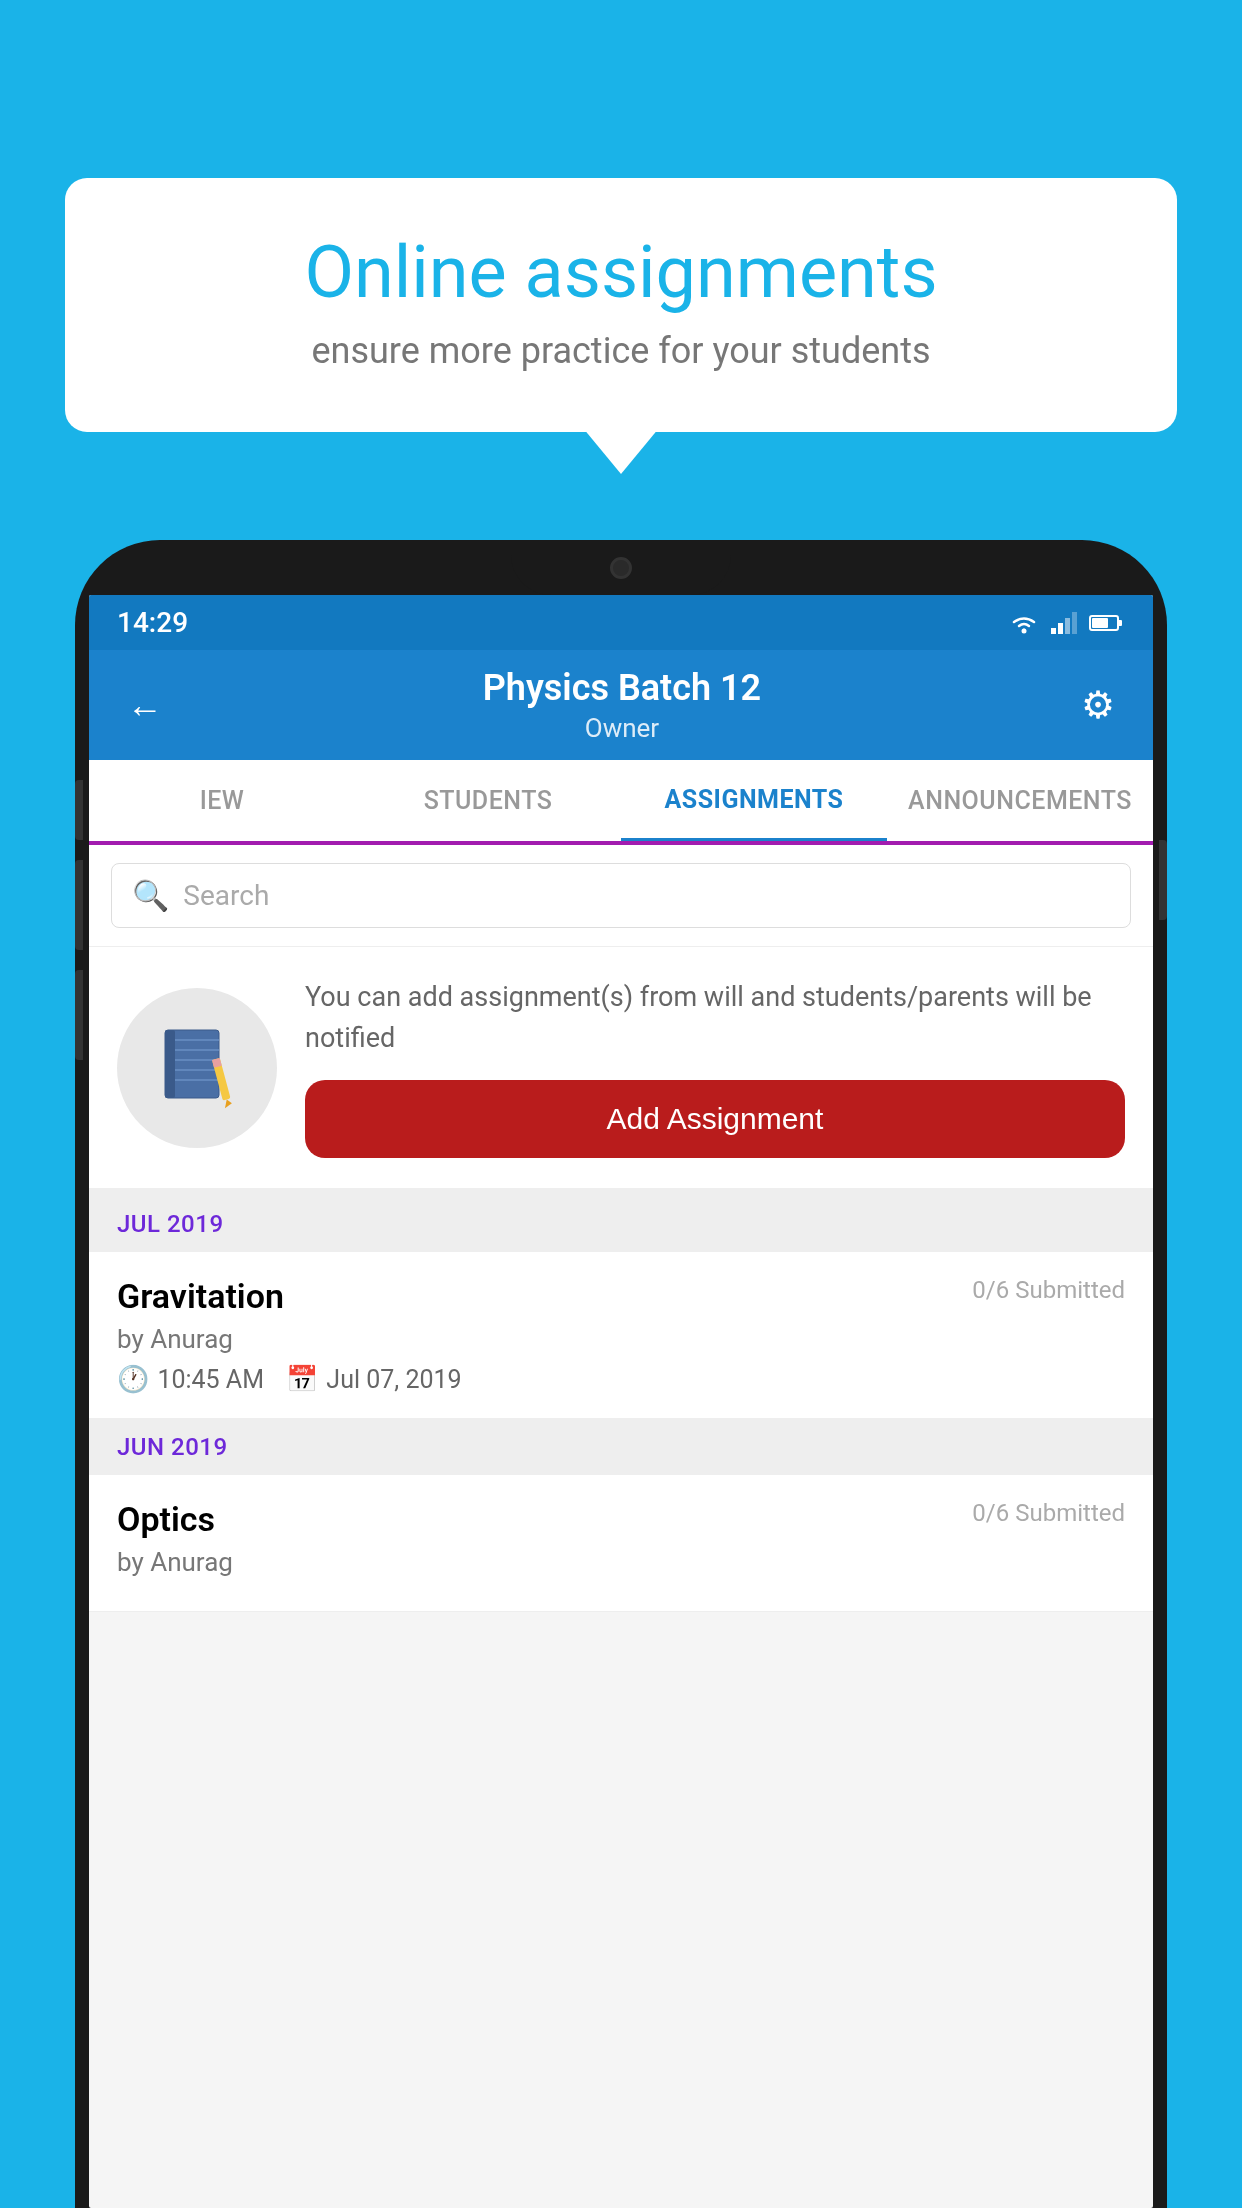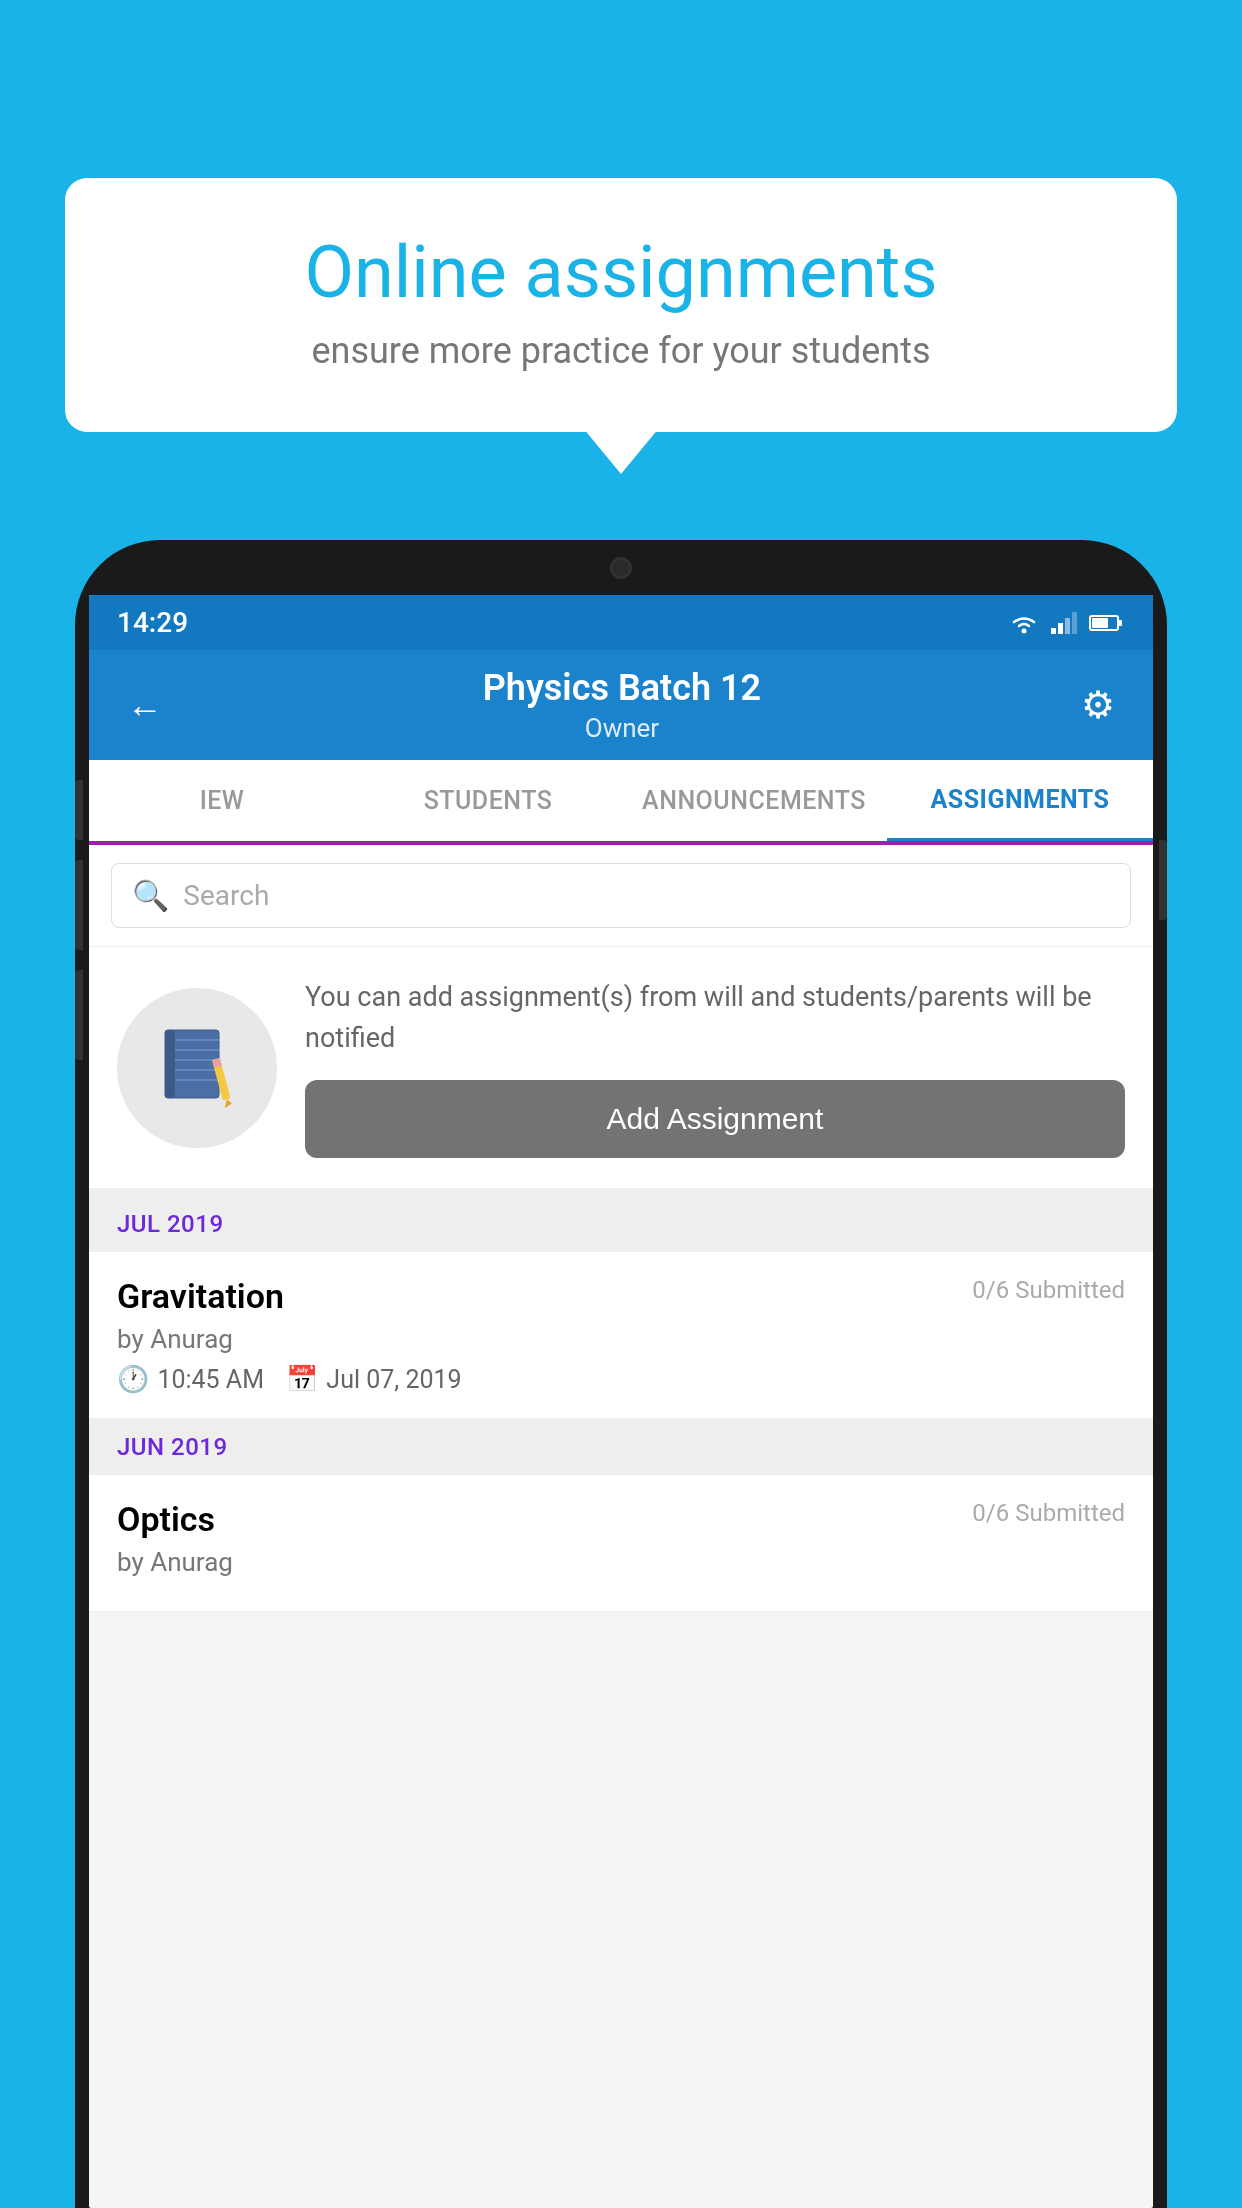--- a/index.html
+++ b/index.html
@@ -246,24 +246,24 @@
     }
 
     .promo-text {
       font-size: 27px;
       color: #666;
       line-height: 1.5;
       margin-bottom: 22px;
     }
 
     .add-assignment-btn {
-      background: #737373;
+      background: #b91c1c;
       color: white;
       border: none;
-      border-radius: 12px;
+      border-radius: 20px;
       padding: 22px 36px;
       font-size: 30px;
       font-weight: 500;
       cursor: pointer;
       width: 100%;
       text-align: center;
     }
 
     
     .month-separator {
@@ -423,25 +423,25 @@
       <div class="settings-icon">⚙</div>
     </div>
 
     <div class="tabs-container">
       <div class="tab">
         <span>IEW</span>
       </div>
       <div class="tab">
         <span>STUDENTS</span>
       </div>
+      <div class="tab active">
+        <span>ASSIGNMENTS</span>
+      </div>
       <div class="tab">
         <span>ANNOUNCEMENTS</span>
-      </div>
-      <div class="tab active">
-        <span>ASSIGNMENTS</span>
       </div>
     </div>
 
     <div class="search-container">
       <div class="search-input-wrapper">
         <span class="search-icon-sym">🔍</span>
         <span class="search-text">Search</span>
       </div>
     </div>
 

